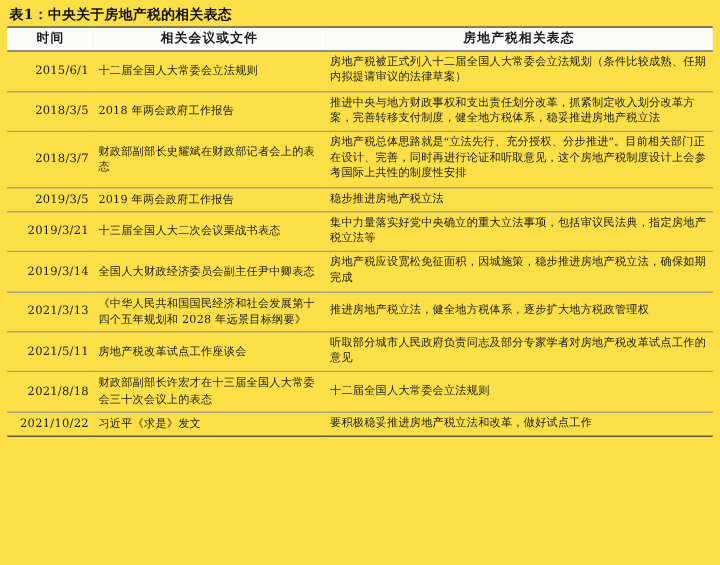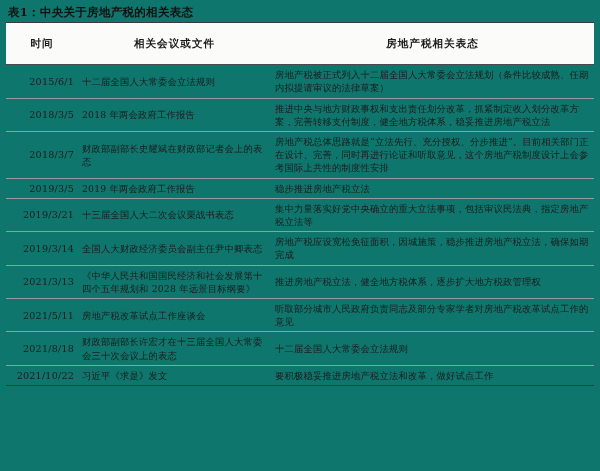--- a/index.html
+++ b/index.html
@@ -12,21 +12,21 @@
     background: #fbfbf9;
     font-family: "DejaVu Serif", "Liberation Serif", serif;
     color: #1b1b1b;
     overflow: hidden;
   }
   .page {
     width: 600px;
     height: 471px;
     box-sizing: border-box;
     padding: 4px 6px 0 6px;
-    background: #0f766e;
+    background: #fde047;
     position: relative;
   }
   .caption {
     font-size: 11.5px;
     font-weight: bold;
     letter-spacing: 0.3px;
     padding: 1px 0 3px 2px;
     line-height: 14px;
     color: #111;
   }
@@ -48,21 +48,21 @@
     padding: 3px 4px;
     box-sizing: border-box;
   }
   table.tbl th {
     border-top: 1.6px solid #3a3a3a;
     border-bottom: 1.1px solid #4a4a4a;
     font-weight: bold;
     font-size: 10.6px;
     text-align: center;
     letter-spacing: 1px;
-    padding: 14px 4px;
+    padding: 3px 4px;
     background: #fbfbf9;
   }
   table.tbl td {
     border-bottom: 0.9px solid #9a9a9a;
   }
   table.tbl tr.last td {
     border-bottom: 1.6px solid #3a3a3a;
   }
   td.time {
     text-align: right;
@@ -72,20 +72,21 @@
     white-space: nowrap;
   }
   td.doc {
     text-align: left;
     border-right: 0.9px solid #9a9a9a;
     letter-spacing: 0.2px;
   }
   td.sta {
     text-align: left;
     letter-spacing: 0.2px;
+    font-family: Liberation Serif, serif;
   }
   th.h-time { border-right: 0.9px solid #9a9a9a; }
   th.h-doc  { border-right: 0.9px solid #9a9a9a; }
 </style>
 </head>
 <body>
 
 <div class="page">
 
   <div class="caption">表1：中央关于房地产税的相关表态</div>

